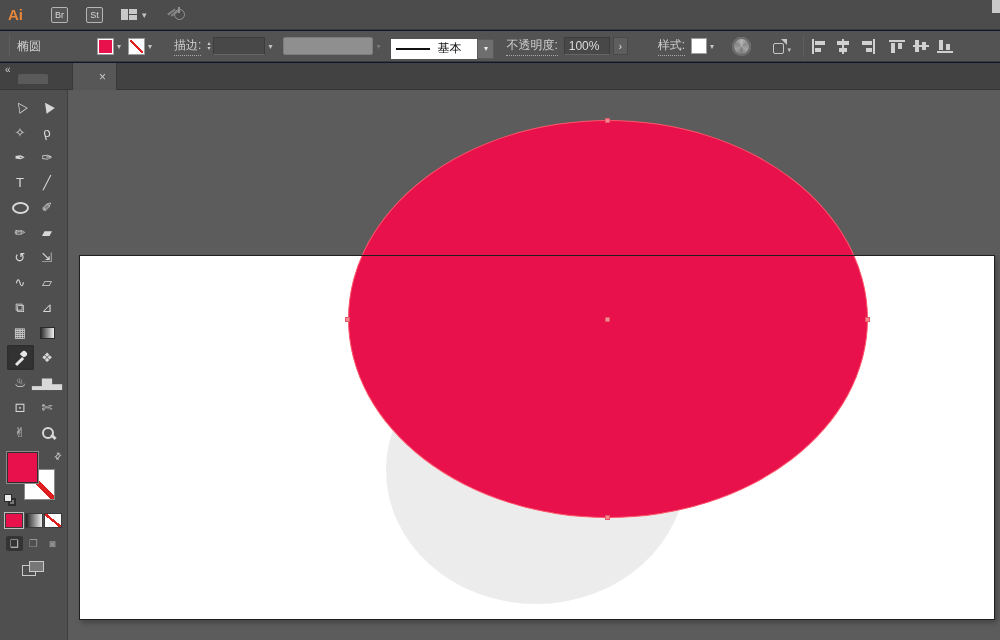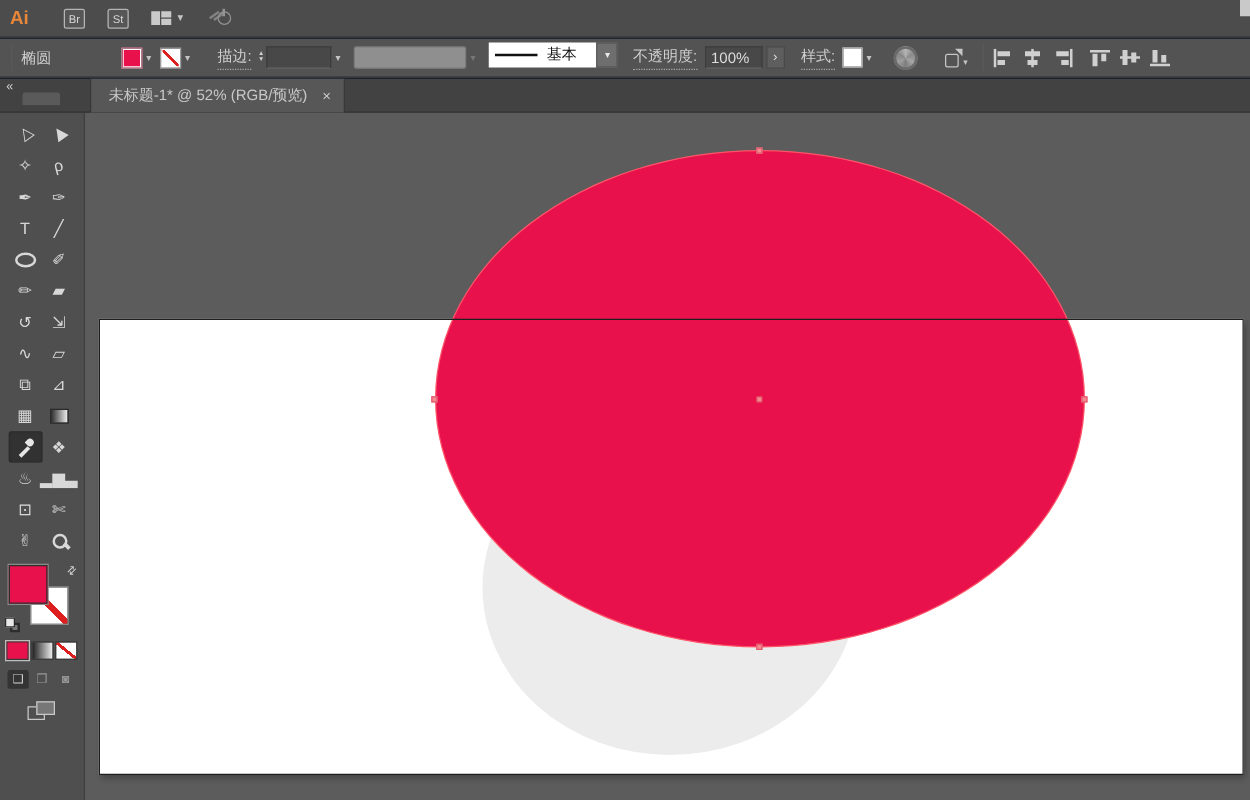--- a/index.html
+++ b/index.html
@@ -38,21 +38,21 @@
   .cb-link { border-bottom:1px dotted #a8a8a8; padding-bottom:1px; white-space:nowrap; }
   .swatch { width:17px; height:17px; border:1px solid #9c9c9c; box-shadow:inset 0 0 0 1px #fff; }
   .swatch.none, .none-bg { background:linear-gradient(to top right,#fff 44%,#dd1f1f 44%,#dd1f1f 56%,#fff 56%); }
   .dd-chev { color:#c4c4c4; font-size:8px; margin:0 2px 0 3px; }
   .stepper { display:flex; flex-direction:column; line-height:5px; font-size:6px; color:#cfcfcf; margin-right:3px; }
   .field-dark { background:#484848; border:1px solid #3c3c3c; border-bottom-color:#666; height:18px;
                 display:flex; align-items:center; color:#ddd; padding:0 4px; }
   .w-weight { width:52px; justify-content:flex-end; }
   .disabled-field { width:90px; height:18px; background:#8f8f8f; border-radius:2px; border:1px solid #7c7c7c; }
   .dis-chev { color:#777; font-size:8px; margin:0 3px; }
-  .brush-basic { display:flex; align-items:flex-end; height:15px; }
+  .brush-basic { display:flex; align-items:flex-start; height:15px; }
   .bb-white { width:86px; height:20px; background:#fff; display:flex; align-items:center; padding:0 5px; color:#111; }
   .bb-line { width:34px; height:2px; background:#111; margin-right:7px; }
   .bb-chevbtn { width:17px; height:20px; background:#6e6e6e; border:1px solid #5a5a5a;
                 display:flex; align-items:center; justify-content:center; color:#e8e8e8; font-size:8px; }
   .w-opacity { width:46px; }
   .nav-btn { width:15px; height:18px; background:#5e5e5e; border:1px solid #494949; color:#ddd;
              display:flex; align-items:center; justify-content:center; font-size:11px; }
   .style-swatch { width:16px; height:16px; background:#fff; border:1px solid #9c9c9c; }
   .recolor-wheel { width:19px; height:19px; border-radius:50%;
                    background:conic-gradient(#b5b5b5,#8a8a8a,#a5a5a5,#7d7d7d,#9e9e9e,#868686,#b5b5b5);
@@ -184,21 +184,21 @@
     <span class="brush-basic" style="margin-left:8px">
       <span class="bb-white">
         <span class="bb-line"></span>
         <span>基本</span>
       </span>
       <span class="bb-chevbtn">▾</span>
     </span>
     <span class="cb-link" style="margin-left:12px">不透明度:</span>
     <span class="field-dark w-opacity" style="margin-left:6px">100%</span>
     <span class="nav-btn" style="margin-left:3px">›</span>
-    <span class="cb-link" style="margin-left:13px">样式:</span>
+    <span class="cb-link" style="margin-left:30px">样式:</span>
     <span class="style-swatch" style="margin-left:6px"></span>
     <span class="dd-chev">▾</span>
     <span class="recolor-wheel" style="margin-left:16px"></span>
     <span class="alignto" style="margin-left:22px">
       <span class="box"></span>
         <span class="fold"></span>
         <span class="chev" style="font-size:7px">▾</span>
     </span>
     <span class="vdiv" style="margin-left:12px"></span>
     <span class="align-group">
@@ -232,21 +232,20 @@
           <rect x="2" y="1" width="4" height="10" fill="#d0d0d0"></rect>
           <rect x="9" y="5" width="4" height="6" fill="#d0d0d0"></rect>
         </svg>
     </span>
   </div>
 
   <div class="tabbar">
     <span class="collapse">«</span>
     <span class="tool-grip"></span>
     <div class="doc-tab">
-      <span>未标题-1* @ 52% (RGB/预览)</span>
       <span class="tab-close">×</span>
     </div>
   </div>
 
   <div class="toolspanel">
     <div class="tools-grid">
         <div class="tool">
           <span class="tglyph" style="transform: rotate(-125deg);">▷</span>
         </div>
         <div class="tool">

